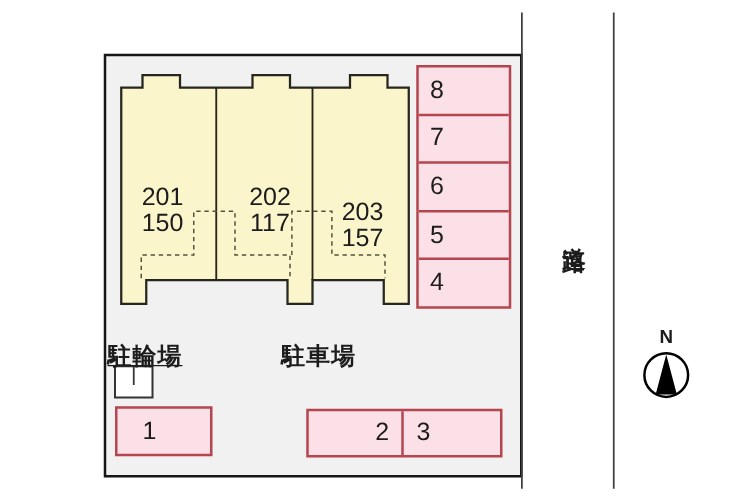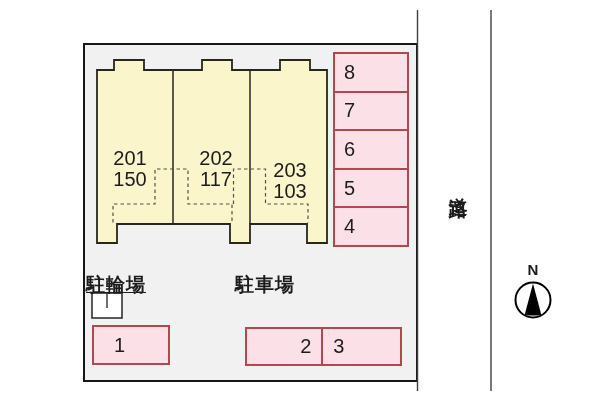--- a/index.html
+++ b/index.html
@@ -45,21 +45,21 @@
   }
   
   .unit{
     top:148px;width:60px;text-align:center;
     font-size:20px;line-height:21px;white-space:nowrap;
   }
   .u1{left:100px;} .u2{left:186px;} .u3{left:260px;margin-top:12px;}
   
   .jlabel{font-size:19px;font-weight:600;letter-spacing:1px;}
   .bike-label{left:86px;top:272px;text-decoration:underline;}
-  .car-label{left:235px;top:272px;}
+  .car-label{left:225px;top:272px;}
   .road-label{
     left:445px;top:183px;writing-mode:vertical-rl;text-orientation:upright;
     font-size:19px;font-weight:600;letter-spacing:2px;
   }
   .north-label{
     left:523px;top:261px;width:20px;text-align:center;
     font-size:15px;font-weight:bold;
   }
 </style>
 </head>
@@ -93,21 +93,21 @@
   <div class="abs unit u1">
     <div>201</div>
     <div>150</div>
   </div>
   <div class="abs unit u2">
     <div>202</div>
     <div>117</div>
   </div>
   <div class="abs unit u3">
     <div>203</div>
-    <div>103</div>
+    <div>157</div>
   </div>
 
   <div class="abs pcol">
     <div class="cell">8</div>
     <div class="cell">7</div>
     <div class="cell">6</div>
     <div class="cell">5</div>
     <div class="cell">4</div>
   </div>
 

